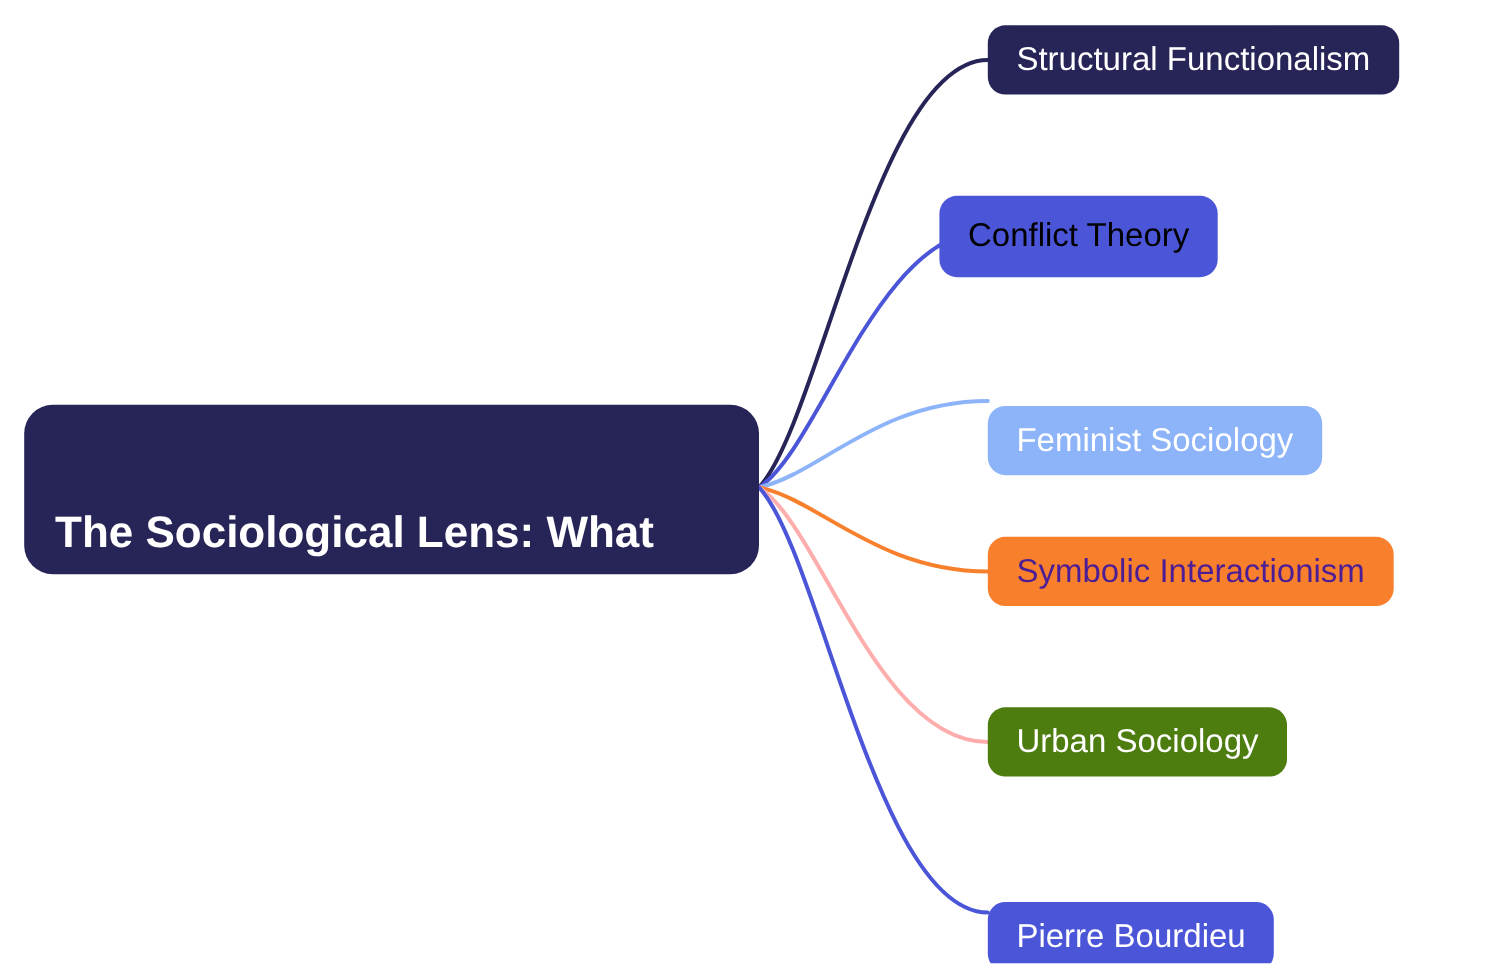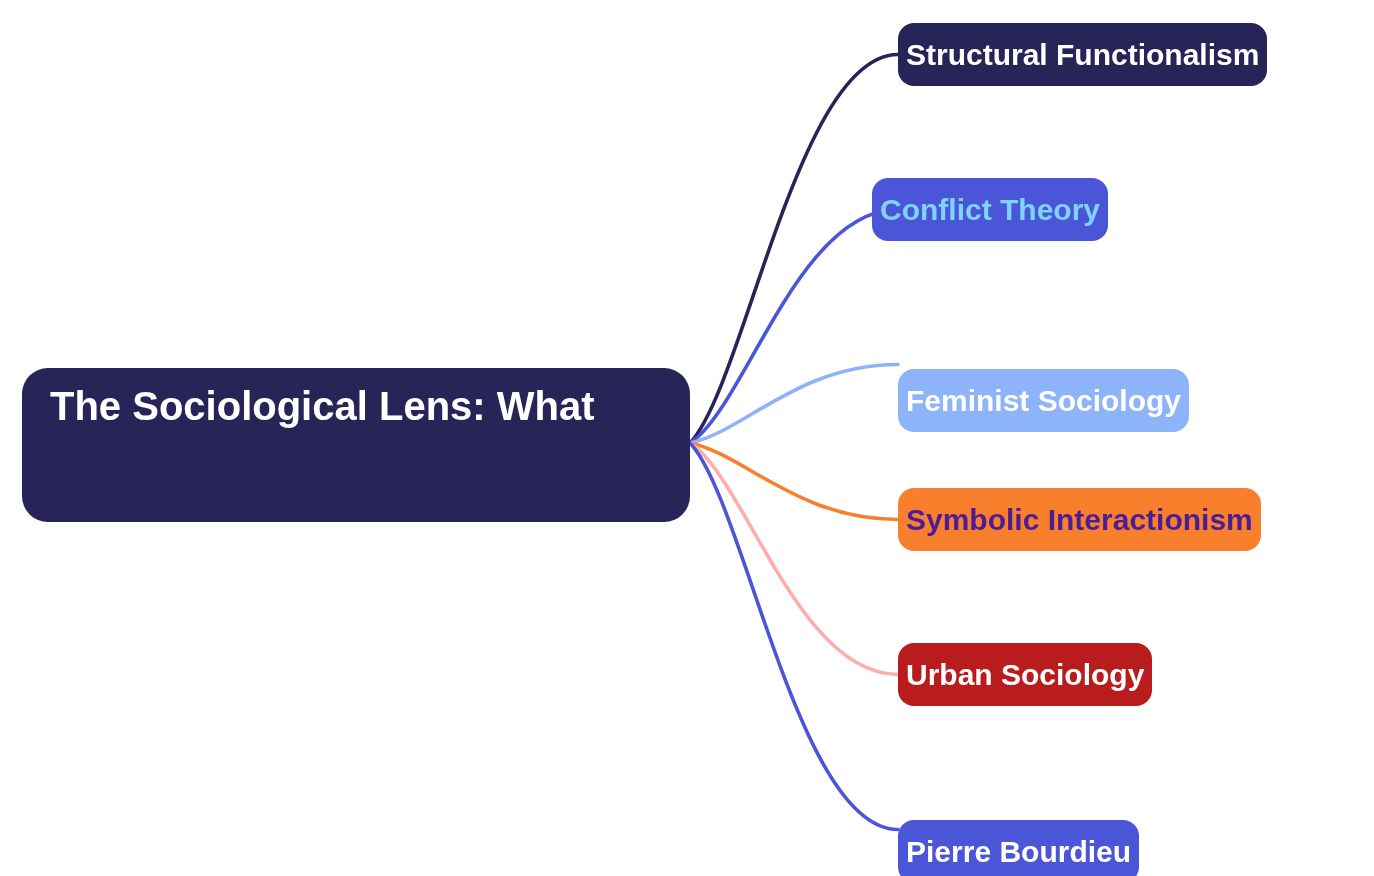--- a/index.html
+++ b/index.html
@@ -19,40 +19,40 @@
     position: absolute;
     left: 0;
     top: 0;
     pointer-events: none;
   }
   .root-node {
     position: absolute;
     box-sizing: border-box;
     display: flex;
     flex-direction: column;
-    justify-content: flex-start;
+    justify-content: flex-end;
     border-radius: 26px;
     padding: 0 28px;
     color: #ffffff;
     font-size: 40px;
     font-weight: 700;
     line-height: 76px;
     white-space: nowrap;
     cursor: pointer;
   }
   .branch-node {
     position: absolute;
     box-sizing: border-box;
     display: flex;
     align-items: center;
     border-radius: 16px;
-    padding: 0 8px;
+    padding: 0 26px;
     color: #ffffff;
     font-size: 30px;
-    font-weight: 700;
+    font-weight: 400;
     white-space: nowrap;
     cursor: pointer;
   }
   .branch-label, .root-line {
     display: block;
   }
 </style>
 </head>
 <body>
 
@@ -67,28 +67,28 @@
       <path d="M 690 443 C 745 501.0, 798 829.5, 898 829.5" fill="none" stroke="#4B55D8" stroke-width="3.6" stroke-linecap="round"></path>
     </svg>
 
   <div class="root-node" id="root-node" style="left: 22px; top: 368px; width: 668px; height: 154px; background: rgb(39, 36, 87); color: rgb(255, 255, 255);">
     <span class="root-line">The Sociological Lens: What</span>
   </div>
 
 <div class="branch-node" style="left: 898px; top: 23px; height: 63px; background: rgb(39, 36, 87); color: rgb(255, 255, 255);">
       <span class="branch-label">Structural Functionalism</span>
     </div>
-    <div class="branch-node" style="left: 872px; top: 178px; height: 63px; background: rgb(75, 85, 216); color: #7dd3fc;">
+    <div class="branch-node" style="left: 854px; top: 178px; height: 74px; background: rgb(75, 85, 216); color: #000000;">
       <span class="branch-label">Conflict Theory</span>
     </div>
     <div class="branch-node" style="left: 898px; top: 333px; height: 63px; background: rgb(141, 180, 248); color: rgb(255, 255, 255); margin-top: 36px;">
       <span class="branch-label">Feminist Sociology</span>
     </div>
     <div class="branch-node" style="left: 898px; top: 488px; height: 63px; background: rgb(248, 128, 45); color: #4c1d95;">
       <span class="branch-label">Symbolic Interactionism</span>
     </div>
-    <div class="branch-node" style="left: 898px; top: 643px; height: 63px; background: #b91c1c; color: rgb(255, 255, 255);">
+    <div class="branch-node" style="left: 898px; top: 643px; height: 63px; background: #4d7c0f; color: rgb(255, 255, 255);">
       <span class="branch-label">Urban Sociology</span>
     </div>
     <div class="branch-node" style="left: 898px; top: 820px; height: 63px; background: rgb(75, 85, 216); color: rgb(255, 255, 255);">
       <span class="branch-label">Pierre Bourdieu</span>
     </div>
   </div>
 
 </body></html>

